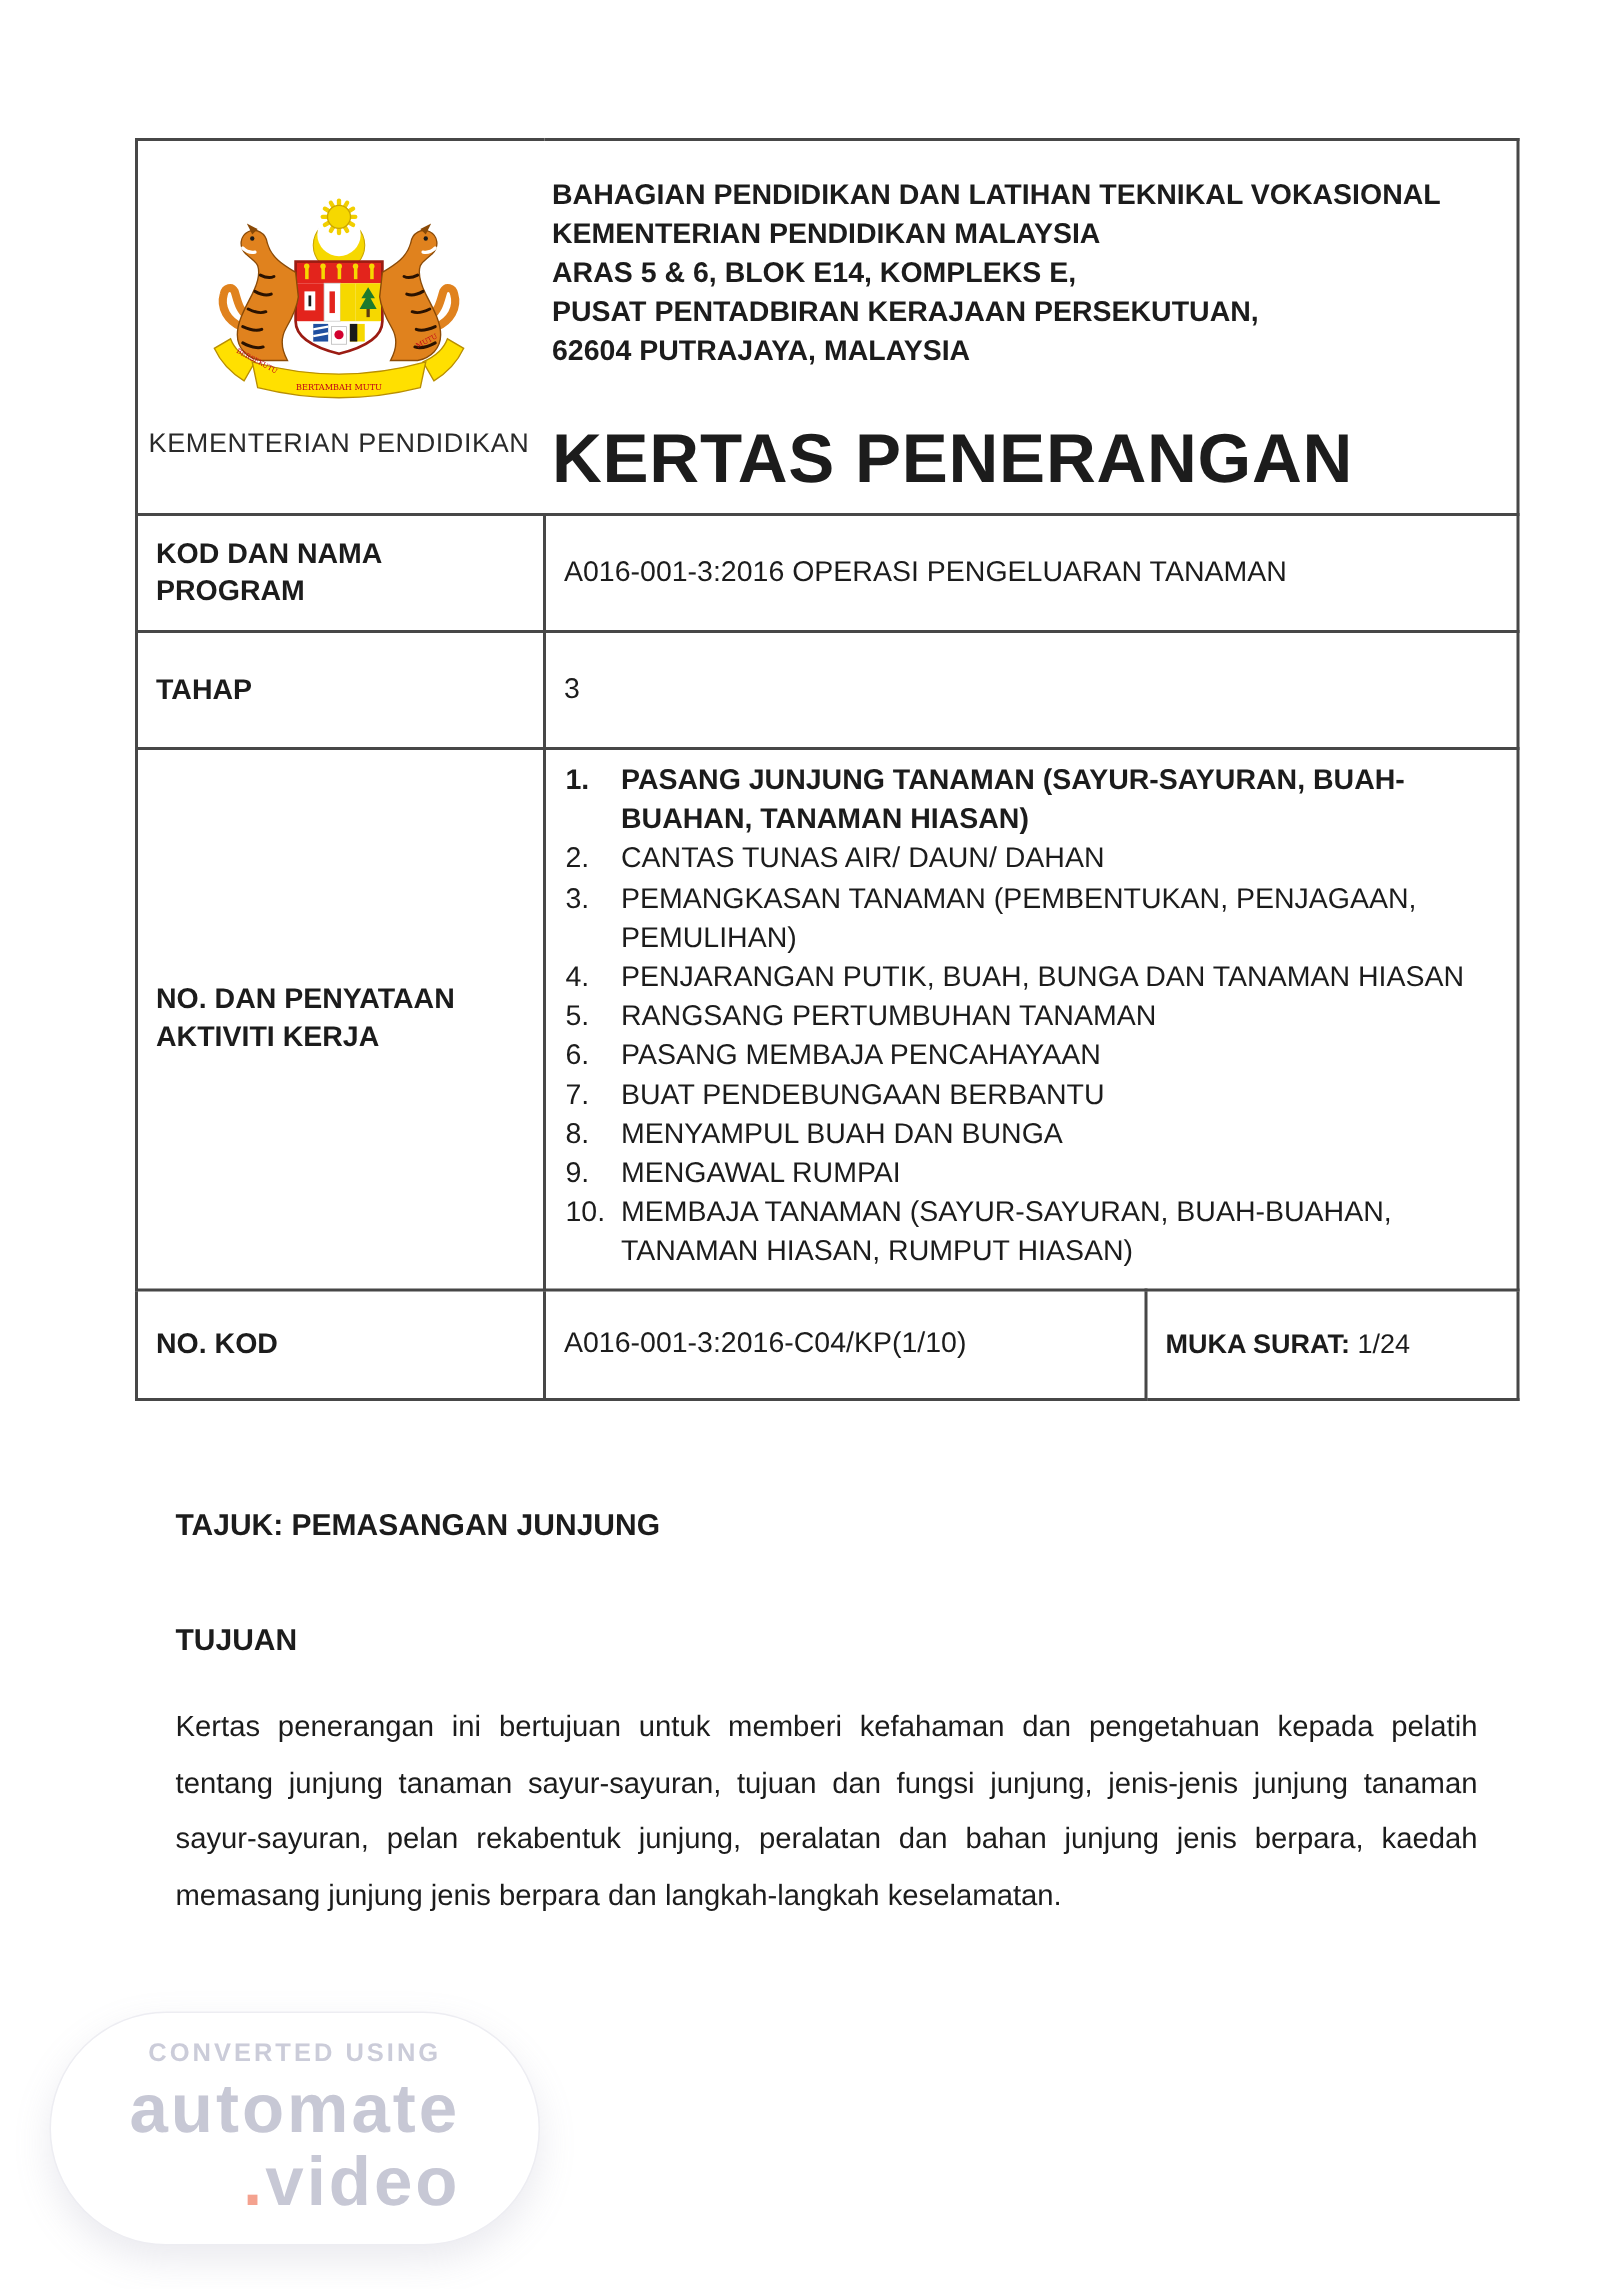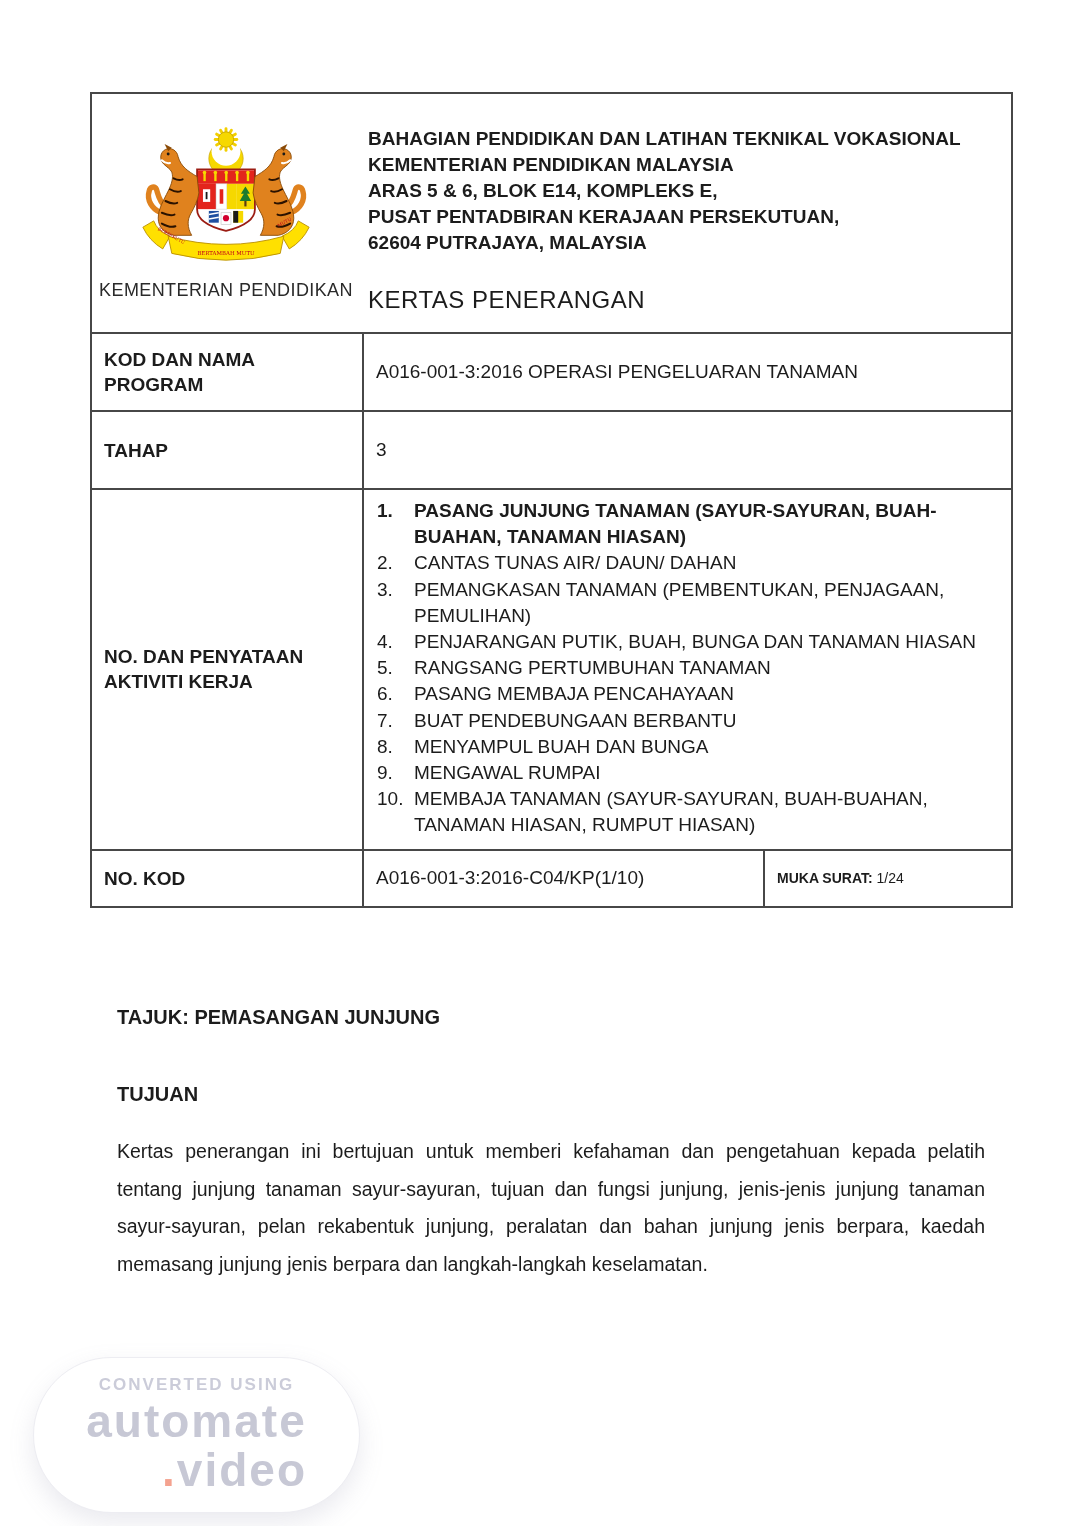--- a/index.html
+++ b/index.html
@@ -20,52 +20,52 @@
   }
   col.c1 { width:272px; } col.c2 { width:401px; } col.c3 { width:248px; }
 
   
   td.cell-header { height:240px; padding:10px 8px 10px 0; }
   .header-flex { display:flex; align-items:stretch; }
   .logo-block { width:268px; flex:0 0 268px; display:flex; flex-direction:column; align-items:center; justify-content:center; }
   .logo-caption { font-size:18px; letter-spacing:.4px; color:#2a2a2a; margin-top:4px; white-space:nowrap; }
   .header-text { flex:1; padding:14px 0 0 8px; }
   .addr { font-weight:bold; font-size:19px; line-height:26px; white-space:nowrap; }
-  .doc-title { font-weight:normal; font-size:24px; margin-top:30px; letter-spacing:.5px; white-space:nowrap; }
+  .doc-title { font-weight:bold; font-size:46px; margin-top:30px; letter-spacing:.5px; white-space:nowrap; }
 
   
   td.lbl { font-weight:bold; font-size:19px; line-height:25px; padding:8px 55px 8px 12px; }
   td.val { font-size:19px; padding:8px 10px 8px 12px; }
   tr.r1 td, tr.r2 td, tr.r3 td { height:78px; }
-  tr.r5 td { height:57px;border-radius:19px; }
+  tr.r5 td { height:73px;border-radius:19px; }
 
   
   td.list-cell { padding:8px 22px 10px 13px; vertical-align:middle; }
   ol.akt-list { list-style:none; }
   .akt-item { display:flex; font-size:19px; line-height:26.2px; }
   .akt-num { flex:0 0 37px; width:37px; }
   .akt-text { flex:1; }
   .akt-item.bold { font-weight:bold; }
 
-  td.muka { font-size:14px; padding:8px 6px 8px 12px; white-space:nowrap; }
+  td.muka { font-size:18px; padding:8px 6px 8px 12px; white-space:nowrap; }
   .b { font-weight:bold; }
 
   
   .body-text { position:absolute; left:117px; top:1006px; width:868px; }
   .tajuk  { font-weight:bold; font-size:20px; }
   .tujuan { font-weight:bold; font-size:20px; margin-top:54px; }
   .para   { font-size:19.5px; line-height:37.5px; margin-top:27px;
             text-align:justify; }
 
   
   .watermark {
     position:absolute; left:33px; top:1341px; width:327px; height:156px;
     background:#fff; border:1px solid #ededf2; border-radius:80px;
     box-shadow:0 10px 24px rgba(140,140,165,.18);
-    padding-top:17px; text-align:center;margin-top:16px;
+    padding-top:17px; text-align:center;
   }
   .wm-line1 { font-size:17px; font-weight:bold; letter-spacing:2px; color:#cbccd9; }
   .wm-line2 { font-size:46px; font-weight:bold; letter-spacing:2px; color:#c7c8d5; line-height:50px; margin-top:1px; }
   .wm-line3 { font-size:46px; font-weight:bold; letter-spacing:2px; color:#c7c8d5; line-height:48px; text-align:right; padding-right:52px; }
   .wm-dot { color:#f4a28f; }
 </style>
 </head>
 <body>
 
 <div class="page">

